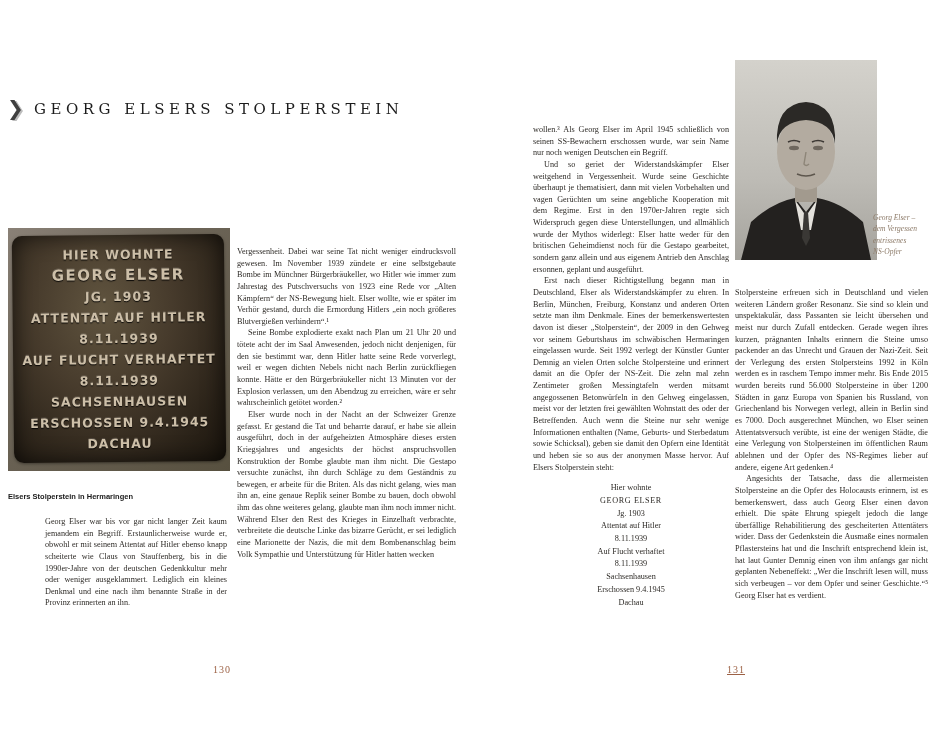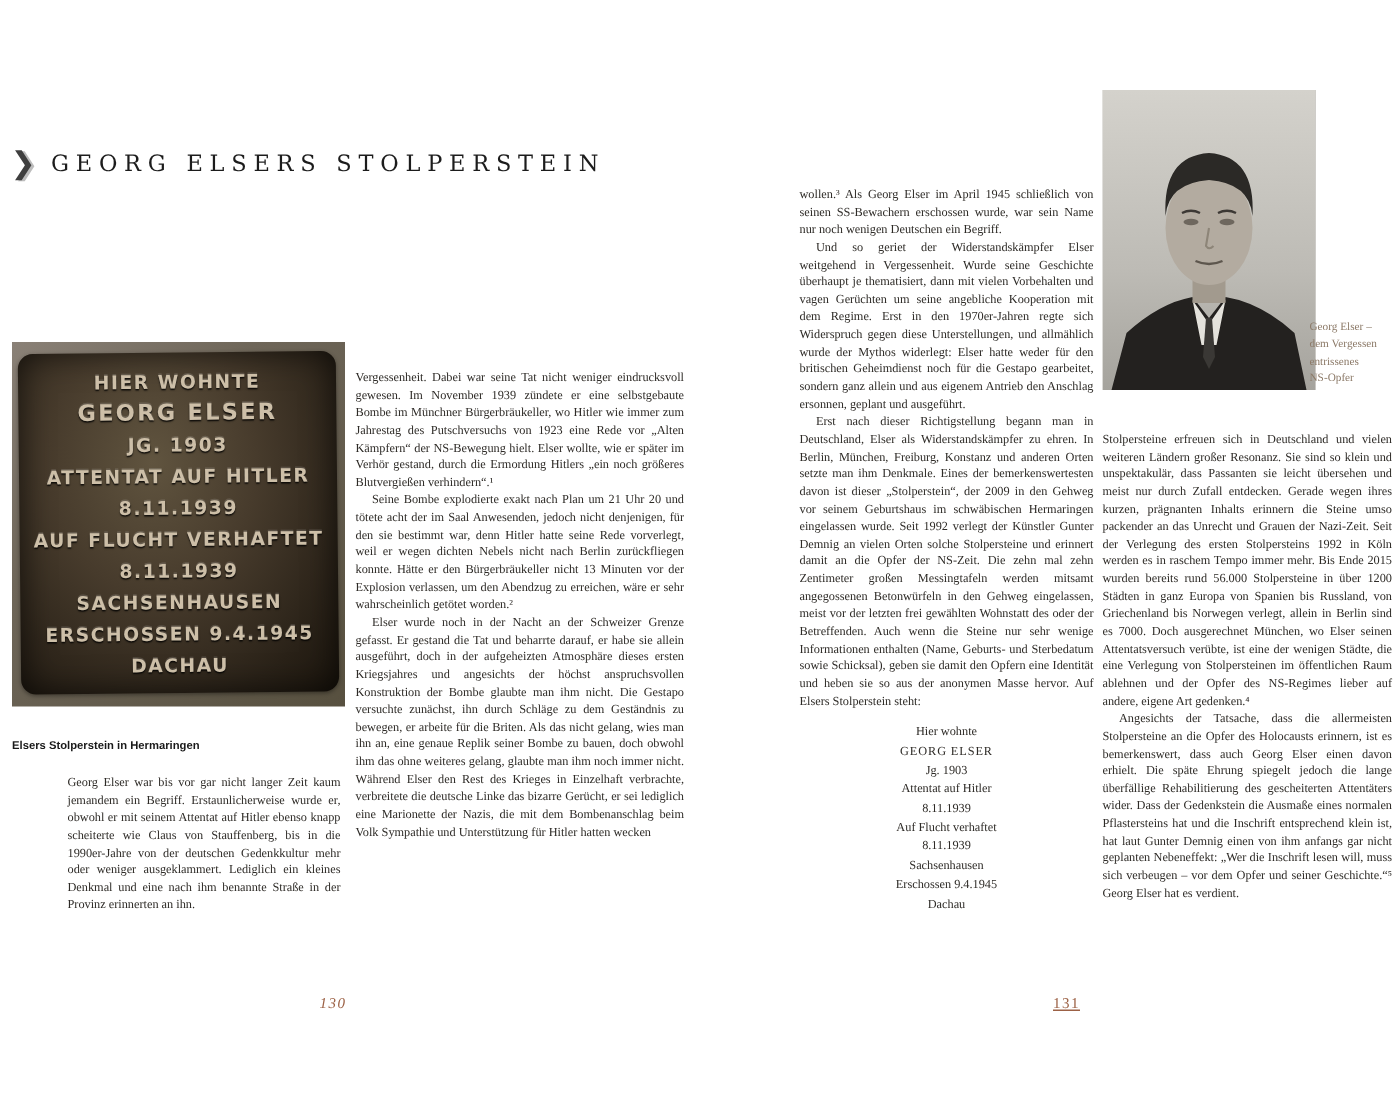--- a/index.html
+++ b/index.html
@@ -70,29 +70,29 @@
   .inscription .insc-name{letter-spacing:.6px;}
 
   
   .portrait{
     position:absolute;left:735px;top:60px;width:142px;height:200px;
     background:#c9c7c2;overflow:hidden;box-shadow:0 0 0 1px #b9b7b2 inset;
   }
   .portrait svg{display:block;}
   .portrait-caption{
     position:absolute;left:873px;top:212px;width:46px;
-    font-size:7.5px;line-height:1.5;color:#8c7a68;
+    font-style:italic;font-size:7.5px;line-height:1.5;color:#8c7a68;
   }
 
   
   .page-num{
     position:absolute;top:664px;font-size:10px;letter-spacing:1px;color:#9c6145;
   }
-  .page-num.left{left:213px;font-style:italic;}
-  .page-num.right{left:702px;text-decoration:underline;}
+  .page-num.left{left:213px;}
+  .page-num.right{left:727px;text-decoration:underline;}
 </style>
 </head>
 <body>
 
 <div class="book">
 
   <span class="chevron">❯</span>
   <h1 class="chapter-title" style="margin:0;">GEORG ELSERS STOLPERSTEIN</h1>
 
   <div class="stone-photo">

